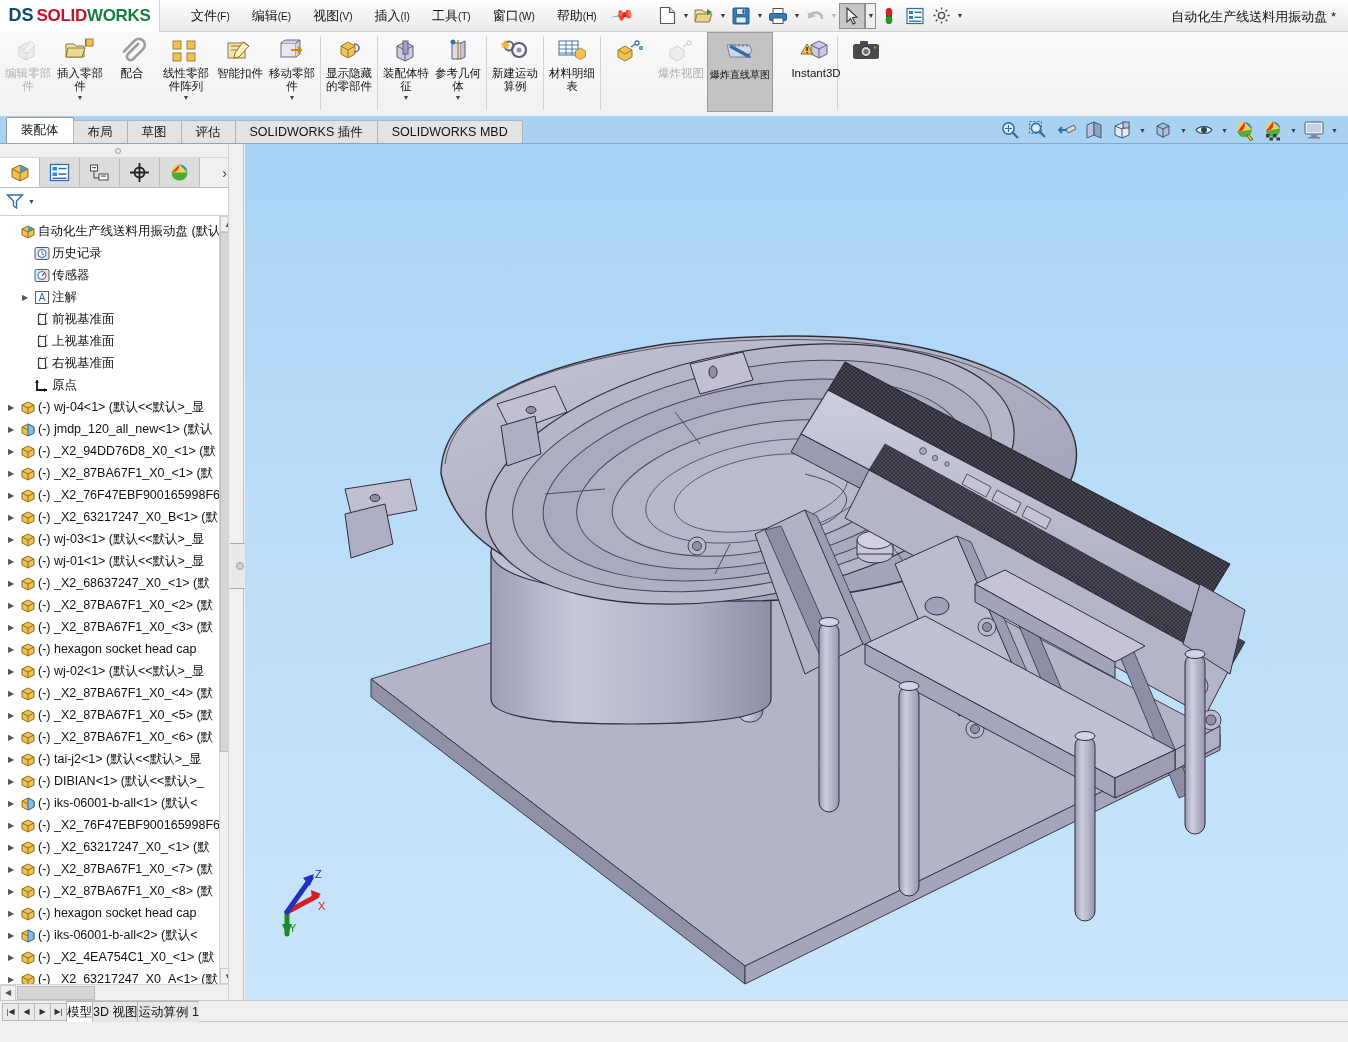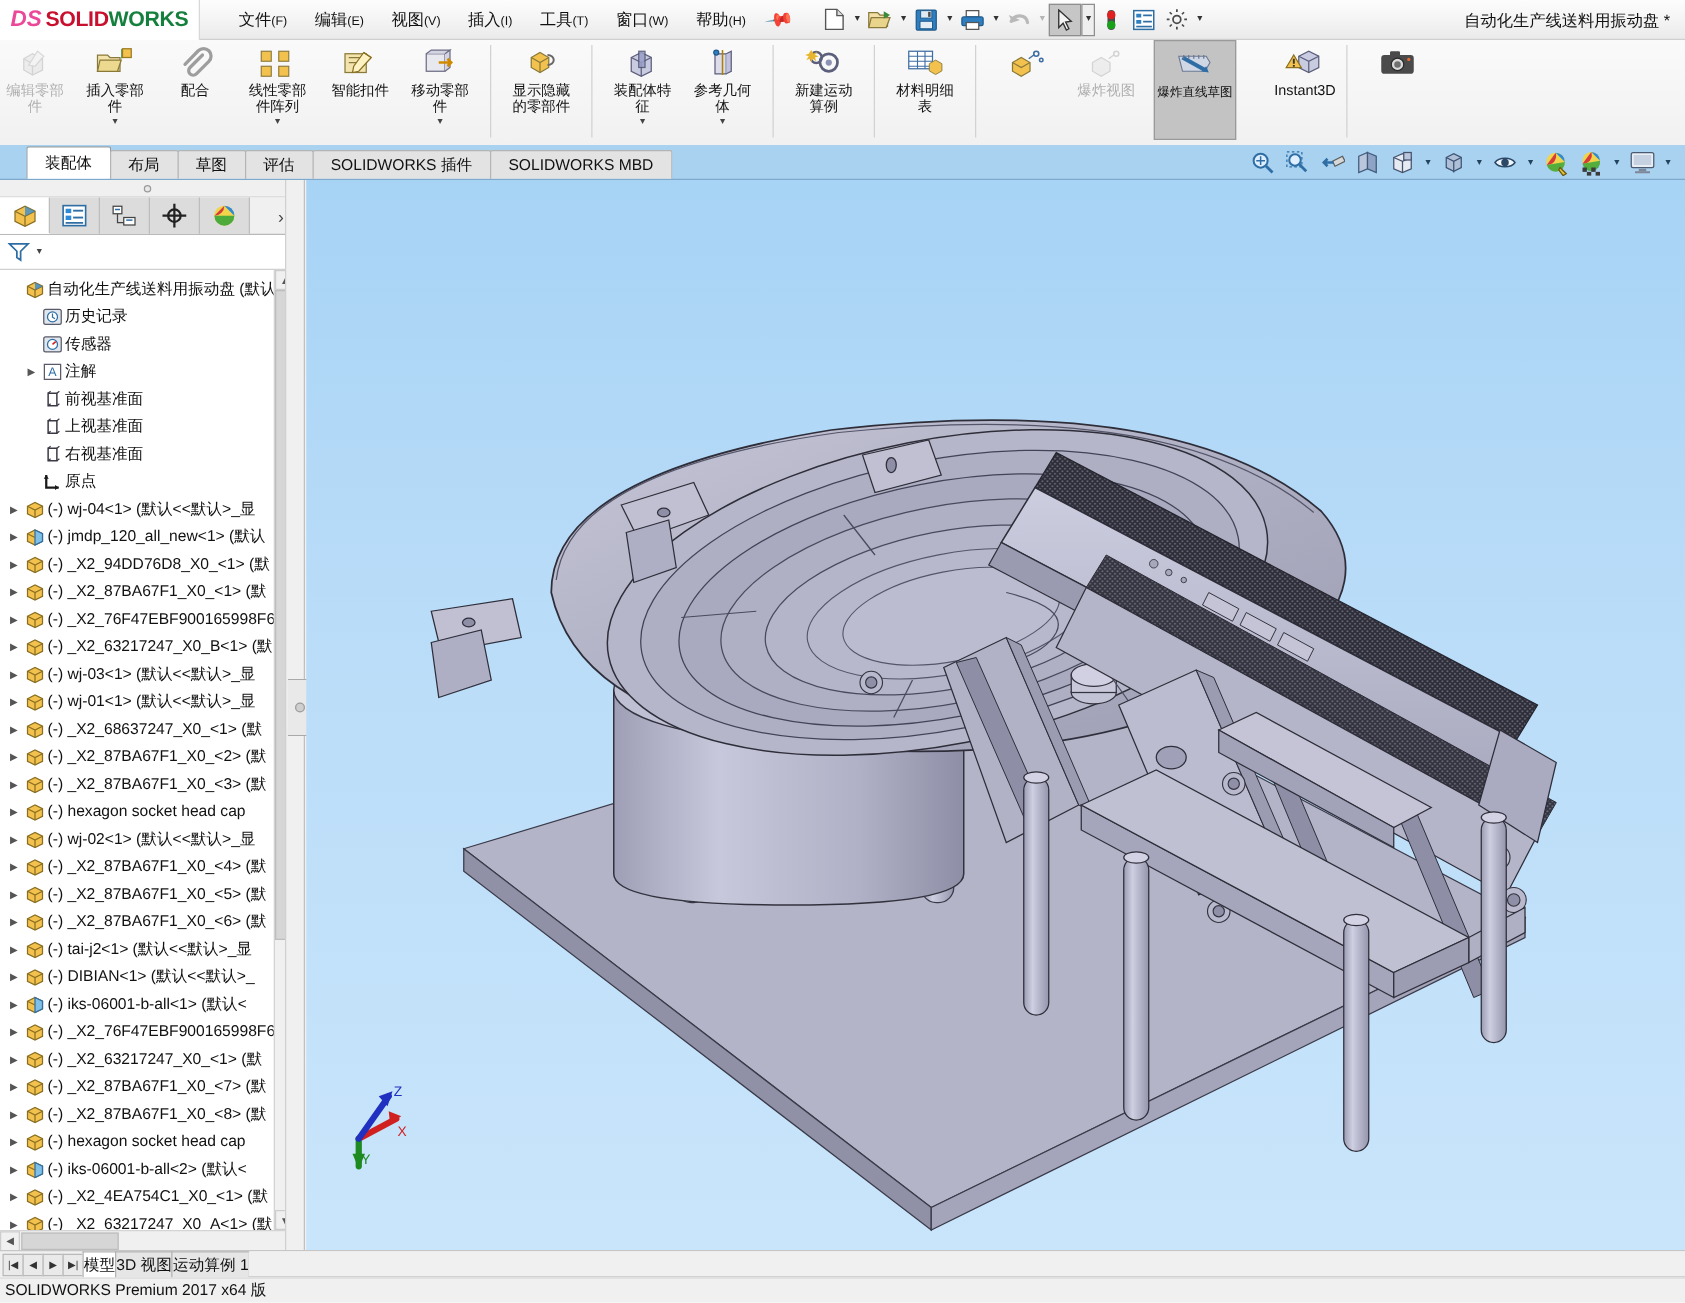--- a/index.html
+++ b/index.html
@@ -19,21 +19,21 @@
     background: linear-gradient(to bottom,#fdfdfd 0%, #f3f3f3 55%, #eaeaea 100%);
     border-bottom:1px solid #cfcfcf;
     display:flex; align-items:center;
   }
   .logo-box {
     width:160px; height:32px; display:flex; align-items:center; justify-content:center;
     background:#fff; border-right:1px solid #d8d8d8;
   }
   .logo-txt { font-size:17px; font-weight:bold; letter-spacing:-0.3px; color:#c8102e; font-family:"Liberation Sans",sans-serif; }
   .logo-txt .gray { color:#15803d; font-weight:bold;}
-  .logo-ds { font-size:18px; font-weight:bold; color:#ec4899; font-style:italic; margin-right:3px; }
+  .logo-ds { font-size:18px; font-weight:bold; color:#0c4a6e; margin-right:3px; }
   .menu-items { display:flex; align-items:center; margin-left:20px; }
   .menu-item {
     font-size:13px; color:#111; padding:4px 11px; cursor:default; white-space:nowrap;
   }
   .menu-item .mn { font-size:10px; }
   .pin-icon { margin-left:6px; color:#2a6eb8; font-size:15px; transform: rotate(35deg); display:inline-block;}
 
   .qat { display:flex; align-items:center; margin-left:22px; gap:0px; }
   .qbtn { width:26px; height:26px; display:flex; align-items:center; justify-content:center; cursor:default; }
   .qcaret { width:11px; height:26px; display:flex; align-items:center; justify-content:center; font-size:7px; color:#333; cursor:default;}
@@ -41,21 +41,21 @@
 
   .doc-title {
     position:absolute; right:12px; top:8px; font-size:13px; color:#111; white-space:nowrap;
   }
 
   
   .ribbon {
     position:absolute; left:0; top:32px; width:1348px; height:85px;
     background: linear-gradient(to bottom,#fafafa 0%, #f1f1f1 100%);
     border-bottom:1px solid #cbcbcb;
-    display:flex; align-items:flex-start; padding-left:2px;gap:12px;
+    display:flex; align-items:flex-start; padding-left:2px;
   }
   .rb {
     width:52px; min-height:80px; display:flex; flex-direction:column; align-items:center;
     padding-top:4px; cursor:default; position:relative;
   }
   .rb.wide { width:56px; }
   .rb.active { background:#c3c3c3; border:1px solid #9a9a9a; }
   .rb-ico { height:30px; display:flex; align-items:center; justify-content:center; }
   .rb-lbl {
     font-size:11.5px; line-height:13px; text-align:center; color:#111; margin-top:1px;
@@ -76,21 +76,21 @@
     background:#a8d2f0; border-bottom:1px solid #7fa9cc;
     display:flex; align-items:flex-end;
   }
   .tab {
     height:23px; padding:0 14px; display:flex; align-items:center;
     font-size:12.5px; color:#111; background:#e3e3e3;
     border:1px solid #b4b4b4; border-bottom:none;
     margin-right:-1px; cursor:default; white-space:nowrap;
     border-radius:2px 2px 0 0;
   }
-  .tab.active { background:#ffffff; height:26px; border-color:#9a9a9a; font-weight:normal;margin-left:15px; }
+  .tab.active { background:#ffffff; height:26px; border-color:#9a9a9a; font-weight:normal; }
   .viewtools { position:absolute; right:8px; top:2px; display:flex; align-items:center; gap:2px; }
   .vt { width:26px; height:24px; display:flex; align-items:center; justify-content:center; cursor:default;}
   .vcar { width:11px; height:24px; display:flex; align-items:center; justify-content:center; font-size:7px; color:#22435e;}
 
   
   .leftpanel {
     position:absolute; left:0; top:144px; width:236px; height:856px;
     background:#ffffff; border-right:1px solid #bdbdbd;
     display:flex; flex-direction:column;
   }
@@ -1231,17 +1231,14 @@
       </div>
     <div class="btab">
         <span>3D 视图</span>
       </div>
     <div class="btab">
         <span>运动算例 1</span>
       </div>
     <div class="bfiller"></div>
   </div>
 
-  <div class="statusbar">
-    <span>SOLIDWORKS Premium 2017 x64 版</span>
-  </div>
 
 </div>
 
 </body></html>

